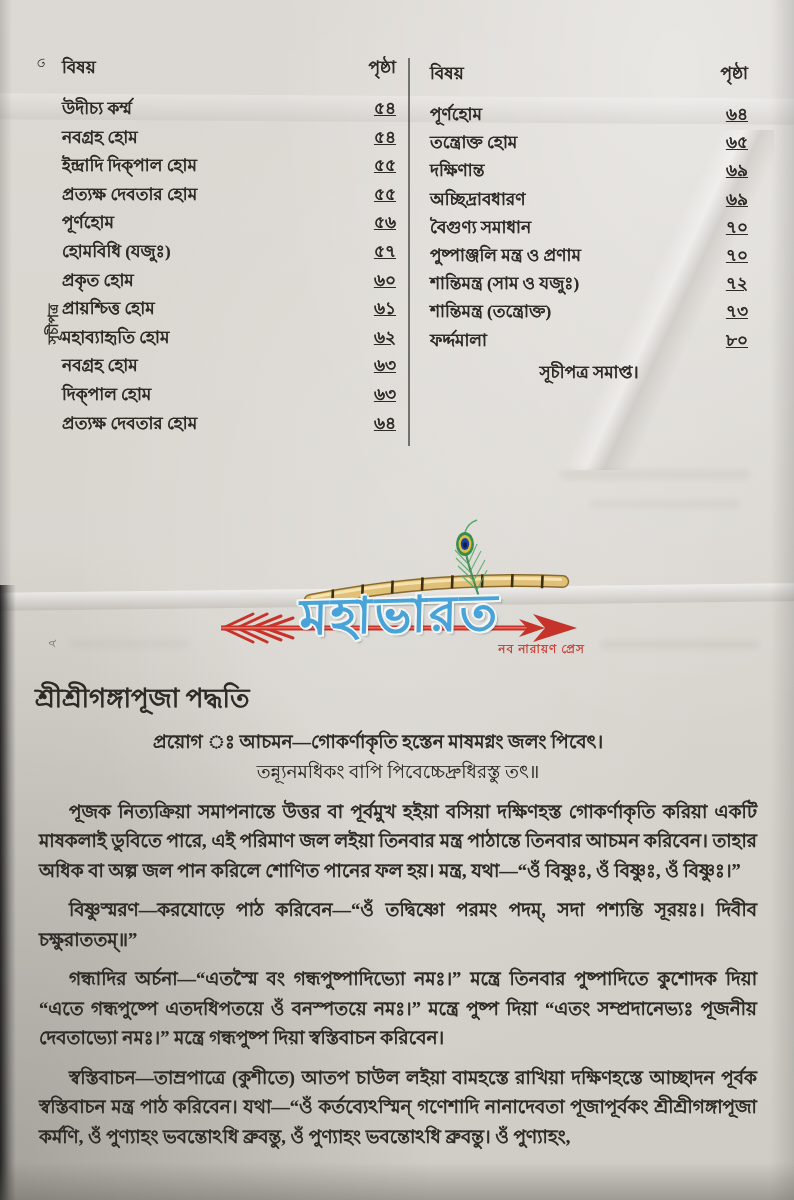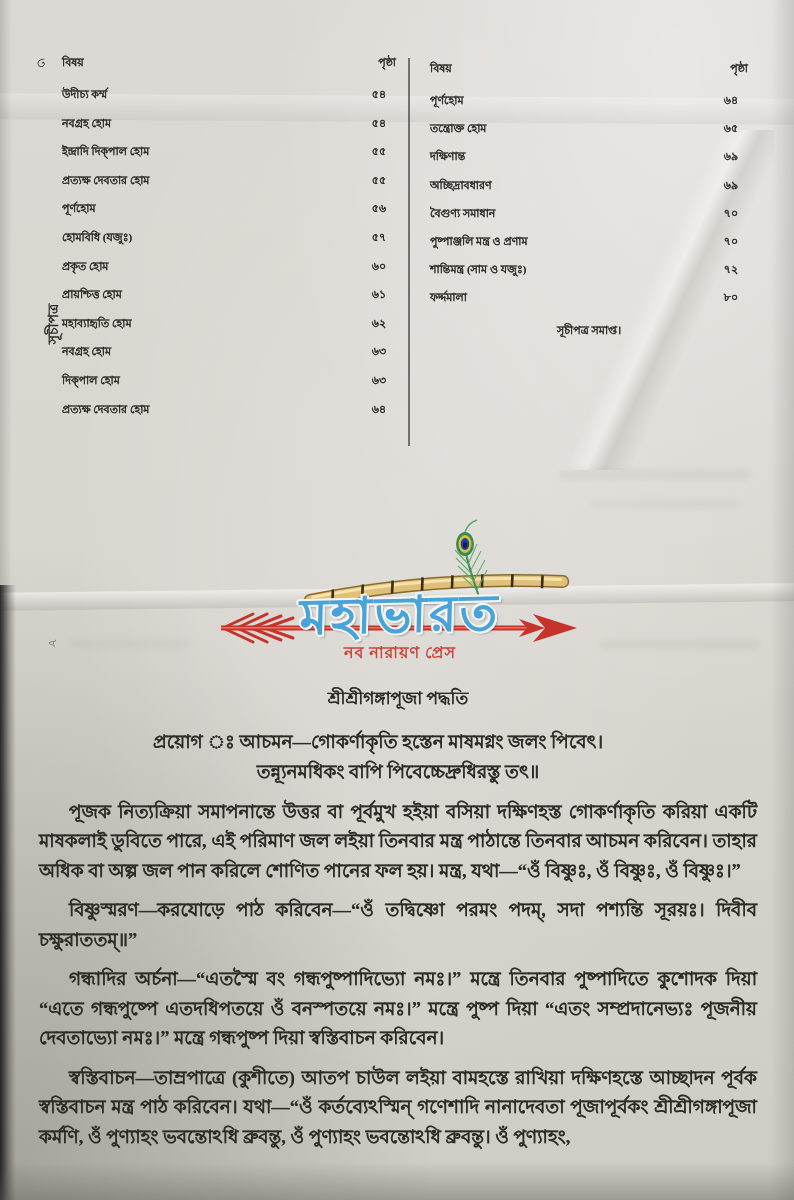--- a/index.html
+++ b/index.html
@@ -27,28 +27,28 @@
   .edge-bottom{left:0;bottom:0;width:100%;height:38px;
     background:linear-gradient(to top,rgba(92,88,80,.42),transparent);}
   .crease-mid{left:0;top:588px;width:100%;height:18px;transform:rotate(-.7deg);
     background:linear-gradient(to bottom,rgba(255,255,255,.5),rgba(120,115,108,.18));}
   .crease-right{right:20px;top:130px;width:220px;height:340px;
     background:linear-gradient(115deg,transparent 44%,rgba(255,255,255,.38) 50%,rgba(118,113,105,.16) 55%,transparent 62%);}
   .wrinkle-top{left:0;top:96px;width:100%;height:26px;transform:rotate(.4deg);
     background:linear-gradient(to bottom,rgba(255,255,255,.25),rgba(130,126,118,.10));}
   .ghost{background:#5a564f;filter:blur(3px);border-radius:4px;}
   
-  .toc-col{position:absolute;font-size:11px;font-weight:600;
+  .toc-col{position:absolute;font-size:17px;font-weight:600;
     text-shadow:0 0 .6px rgba(46,43,39,.55);}
   .toc-left{left:62px;top:54px;width:334px;}
   .toc-right{left:430px;top:60px;width:318px;}
   .toc-header{display:flex;justify-content:space-between;margin-bottom:13px;}
   .toc-row{display:flex;justify-content:space-between;height:28.6px;align-items:flex-start;}
   .toc-right .toc-row{height:28.2px;}
-  .toc-page{min-width:34px;text-align:center;}
+  .toc-page{min-width:34px;text-align:right;text-decoration:underline;}
   .toc-footer{text-align:center;margin-top:4px;}
   .toc-divider{position:absolute;left:408px;top:58px;width:2px;height:388px;
     background:rgba(42,40,38,.6);}
   .side-label{position:absolute;left:14px;top:312px;transform:rotate(-90deg);
     transform-origin:center;font-size:14px;font-weight:600;white-space:nowrap;width:80px;text-align:center;}
   .page-marker-top{position:absolute;left:36px;top:50px;font-size:15px;
     transform:rotate(100deg);color:#3a3733;}
   .page-marker-side{position:absolute;left:48px;top:634px;font-size:12px;
     transform:rotate(80deg);color:#55524c;opacity:.8;}
   
@@ -57,29 +57,29 @@
   .logo-title{
     position:absolute;left:0;top:72px;width:100%;text-align:center;
     font-size:50px;font-weight:800;letter-spacing:3px;line-height:1;
     color:#47a3d8;transform:skewX(-3deg) rotate(-1.5deg);
     font-family:"Liberation Sans","DejaVu Sans",sans-serif;
     text-shadow:
       -2px 0 0 #f4f4f2, 2px 0 0 #f4f4f2, 0 -2px 0 #f4f4f2, 0 2px 0 #f4f4f2,
       -2px -2px 0 #f4f4f2, 2px 2px 0 #f4f4f2, 3px 3px 2px rgba(40,70,95,.35);
   }
   .logo-tagline{
-    position:absolute;left:0;top:122px;width:100%;text-align:center;
-    font-size:16px;font-weight:700;color:#c8362c;letter-spacing:1px;opacity:.9;
+    position:absolute;left:0;top:122px;width:100%;text-align:right;
+    font-size:12px;font-weight:700;color:#c8362c;letter-spacing:1px;opacity:.9;
   }
   
   .article{position:absolute;left:35px;top:684px;width:726px;font-size:18.5px;
     line-height:29.5px;font-weight:600;text-shadow:0 0 .5px rgba(46,43,39,.5);}
-  .article-title{text-align:center;font-size:17px;font-weight:700;margin:0 0 14px;}
+  .article-title{font-size:26px;font-weight:700;margin:0 0 14px;}
   .verse-1{margin:0 0 0 118px;font-weight:700;}
-  .verse-2{text-align:center;margin:1px 0 0;font-weight:700;}
+  .verse-2{text-align:center;margin:1px 0 0;font-weight:400;}
   .para{margin:10px 4px 0;text-indent:30px;text-align:justify;}
 </style>
 </head>
 <body>
 
 <div class="page">
 
   <div class="artifact wrinkle-top"></div>
   <div class="artifact crease-right"></div>
   <div class="artifact crease-mid"></div>
@@ -183,20 +183,24 @@
         <span class="toc-title">বৈগুণ্য সমাধান</span>
         <span class="toc-page">৭০</span>
       </div>
         <div class="toc-row">
         <span class="toc-title">পুষ্পাঞ্জলি মন্ত্র ও প্রণাম</span>
         <span class="toc-page">৭০</span>
       </div>
         <div class="toc-row">
         <span class="toc-title">শান্তিমন্ত্র (সাম ও যজুঃ)</span>
         <span class="toc-page">৭২</span>
+      </div>
+        <div class="toc-row">
+        <span class="toc-title">শান্তিমন্ত্র (তন্ত্রোক্ত)</span>
+        <span class="toc-page">৭৩</span>
       </div>
         <div class="toc-row">
         <span class="toc-title">ফর্দ্দমালা</span>
         <span class="toc-page">৮০</span>
       </div>
       </div>
     <div class="toc-footer">সূচীপত্র সমাপ্ত।</div>
   </div>
 
   <div class="logo">

